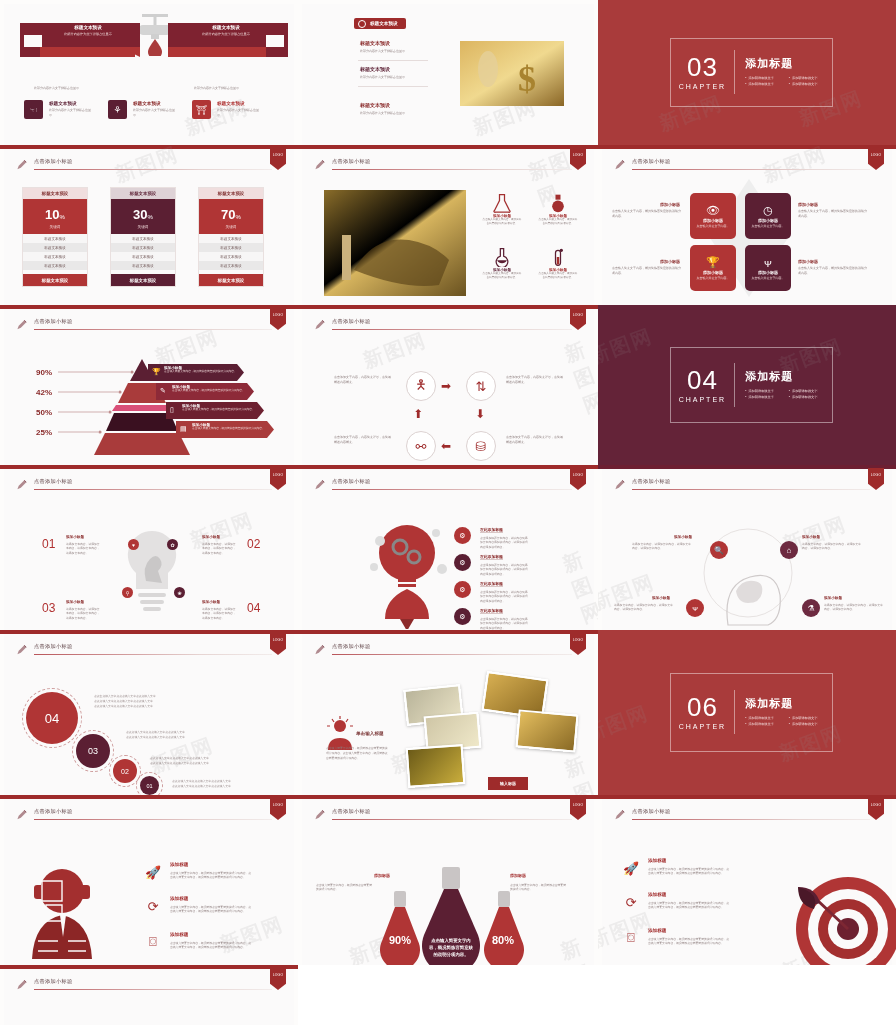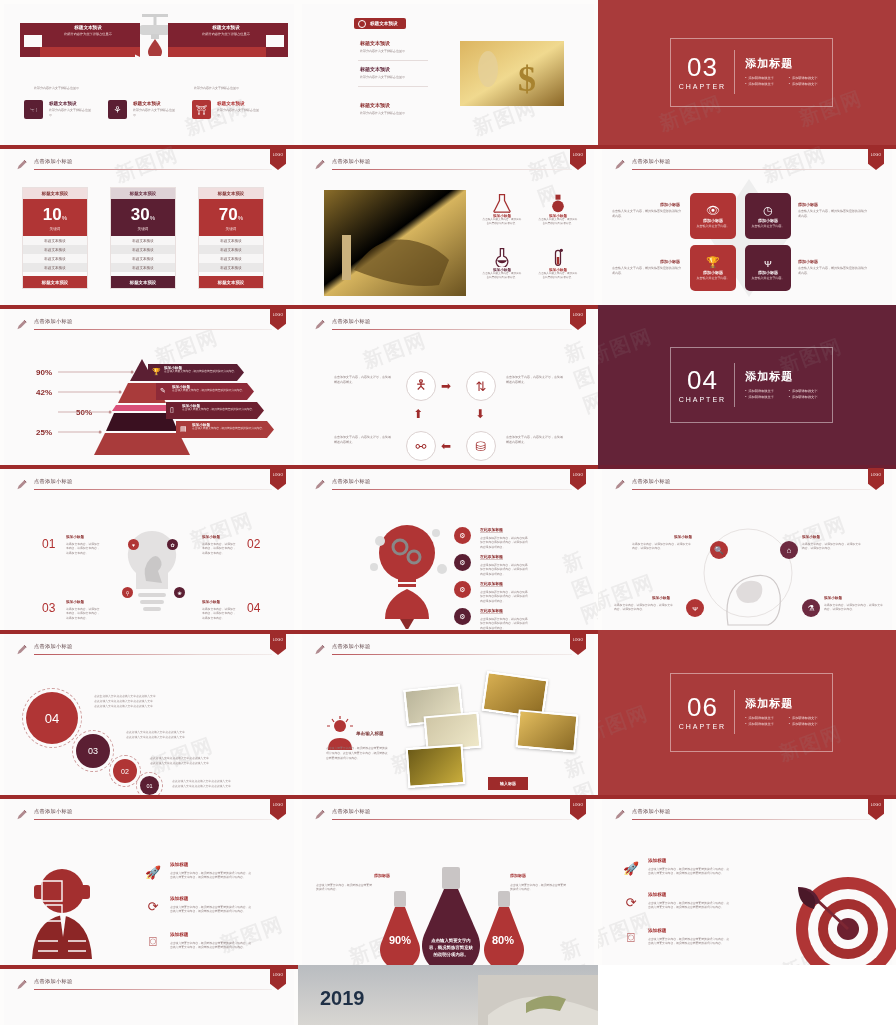--- a/index.html
+++ b/index.html
@@ -65,21 +65,21 @@
   .li-d { position:absolute; font-size:3px; color:#8a7a7a; }
   .li-r { position:absolute; height:1px; background:#e5dcdb; }
   .photo { position:absolute; border-radius:2px;
      background:linear-gradient(135deg,#c99a45,#e8c877 40%,#9a7030 90%); }
 
   
   .card { position:absolute; width:66px; border:1px solid #e9e0df; }
   .card .ch { background:#f0dede; color:#7d2b2b; font-size:4.4px; font-weight:bold;
       text-align:center; padding:3px 0; }
   .card .cn { color:#fff; text-align:center; padding:6px 0 5px; }
-  .card .cn b { font-size:17px; } .card .cn sub { font-size:6px; vertical-align:baseline; }
+  .card .cn b { font-size:13px; } .card .cn sub { font-size:6px; vertical-align:baseline; }
   .card .cn div { font-size:3.6px; margin-top:2px; color:#f2dcdc; }
   .card .row { font-size:3.6px; text-align:center; padding:2.5px 0; color:#6b5050; }
   .card .row:nth-child(odd) { background:#f7f6f6; } .card .row:nth-child(even){ background:#e9e8e8; }
   .card .cf { color:#fff; text-align:center; font-size:4.4px; font-weight:bold; padding:3.5px 0; }
 
   
   .sq { position:absolute; width:46px; height:46px; border-radius:5px; color:#fff;
       display:flex; flex-direction:column; align-items:center; justify-content:center; padding:3px; }
   .sq .g { font-size:11px; margin-bottom:1px; }
   .sq .t { font-size:4px; font-weight:bold; } .sq .d { font-size:3px; text-align:center; color:#f0dada; margin-top:1px; }
@@ -437,21 +437,21 @@
           </svg>
         <div class="ttl">点击添加小标题</div>
         <div class="rule"></div>
       </div>
       <div class="logo">
           <span>LOGO</span>
         </div>
 
       <div class="pcL" style="left:32px;top:59px;">90%</div>
       <div class="pcL" style="left:32px;top:79px;">42%</div>
-      <div class="pcL" style="left:32px;top:99px;margin-left:40px;">50%</div>
+      <div class="pcL" style="left:32px;top:99px;">50%</div>
       <div class="pcL" style="left:32px;top:119px;">25%</div>
 
       <svg style="position:absolute;left:54px;top:58px;" width="100" height="14">
         <line x1="0" y1="5" x2="72" y2="5" stroke="#c08f8f" stroke-width=".7"></line>
           <circle cx="74" cy="5" r="1.6" fill="#c08f8f"></circle>
       </svg>
       <svg style="position:absolute;left:54px;top:78px;" width="100" height="14">
         <line x1="0" y1="5" x2="60" y2="5" stroke="#c08f8f" stroke-width=".7"></line>
           <circle cx="62" cy="5" r="1.6" fill="#c08f8f"></circle>
       </svg>
@@ -922,27 +922,18 @@
           </svg>
         <div class="ttl">点击添加小标题</div>
         <div class="rule"></div>
       </div>
       <div class="logo">
           <span>LOGO</span>
         </div>
     </div>
   </div>
 
-  <div class="slide r7">
-    <div style="position:absolute;inset:0;background:linear-gradient(to bottom,#b9bcc0,#d8d6d2);"></div>
-    <div class="yr" style="left:22px;top:22px;">2019</div>
-    <svg style="position:absolute;right:0;top:10px;" width="120" height="52">
-      <rect width="120" height="52" fill="#cfcbc4"></rect>
-      <path d="M10 40 q28-22 58-18 q26 4 52 14 v16 h-110z" fill="#e0ddd6"></path>
-      <path d="M48 28 q20-12 40-4 l-6 12 q-20-6-34 2z" fill="#9aa06c"></path>
-    </svg>
-  </div>
 
   <div class="slide r7">
     <div style="position:absolute;inset:0;background:#ffffff;"></div>
   </div>
 
 </div>
 
 </body></html>

